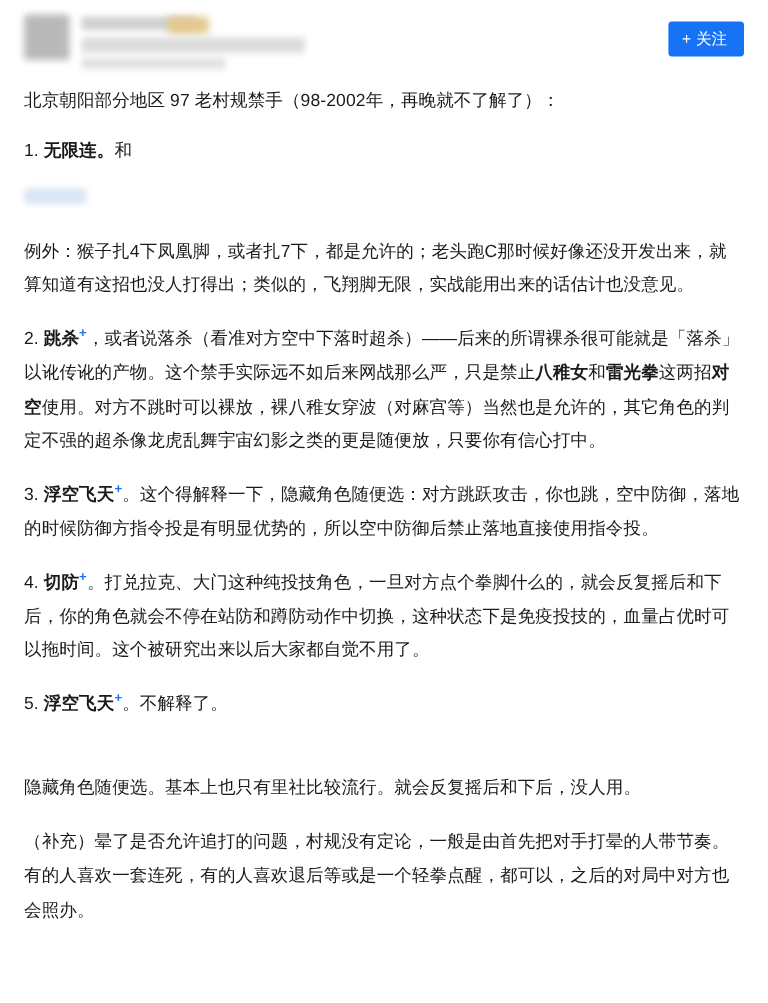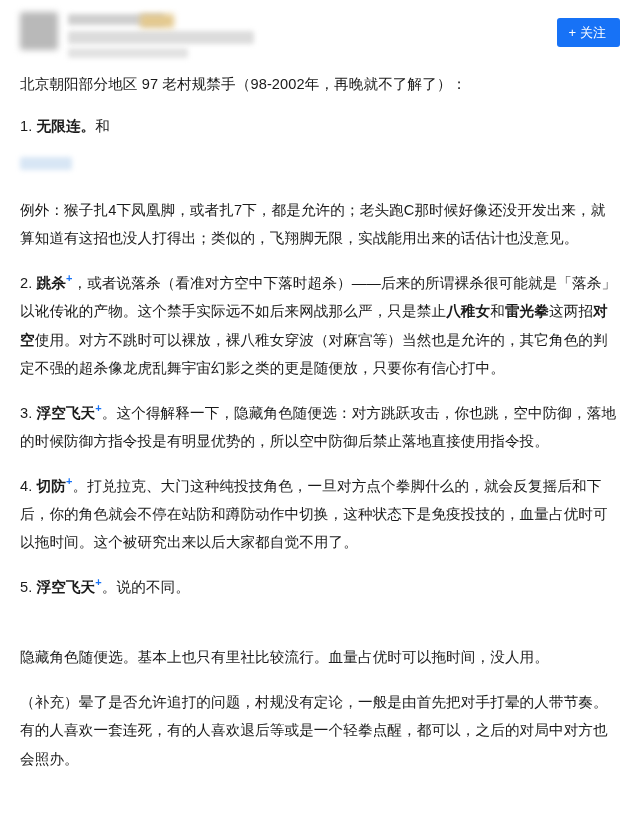--- a/index.html
+++ b/index.html
@@ -190,23 +190,23 @@
 
     <p>
       <span>3. </span><b class="kw">浮空飞天</b><span class="sup">+</span><span>。这个得解释一下，隐藏角色随便选：对方跳跃攻击，你也跳，空中防御，落地的时候防御方指令投是有明显优势的，所以空中防御后禁止落地直接使用指令投。</span>
     </p>
 
     <p>
       <span>4. </span><b class="kw">切防</b><span class="sup">+</span><span>。打兑拉克、大门这种纯投技角色，一旦对方点个拳脚什么的，就会反复摇后和下后，你的角色就会不停在站防和蹲防动作中切换，这种状态下是免疫投技的，血量占优时可以拖时间。这个被研究出来以后大家都自觉不用了。</span>
     </p>
 
     <p>
-      <span>5. </span><b class="kw">浮空飞天</b><span class="sup">+</span><span>。说的不同。</span>
+      <span>5. </span><b class="kw">浮空飞天</b><span class="sup">+</span><span>。不解释了。</span>
     </p>
 
     <div class="spacer-lg"></div>
 
-    <p>隐藏角色随便选。基本上也只有里社比较流行。血量占优时可以拖时间，没人用。</p>
+    <p>隐藏角色随便选。基本上也只有里社比较流行。就会反复摇后和下后，没人用。</p>
 
     <p>（补充）晕了是否允许追打的问题，村规没有定论，一般是由首先把对手打晕的人带节奏。有的人喜欢一套连死，有的人喜欢退后等或是一个轻拳点醒，都可以，之后的对局中对方也会照办。</p>
 
   </div>
 </div>
 
 </body></html>

